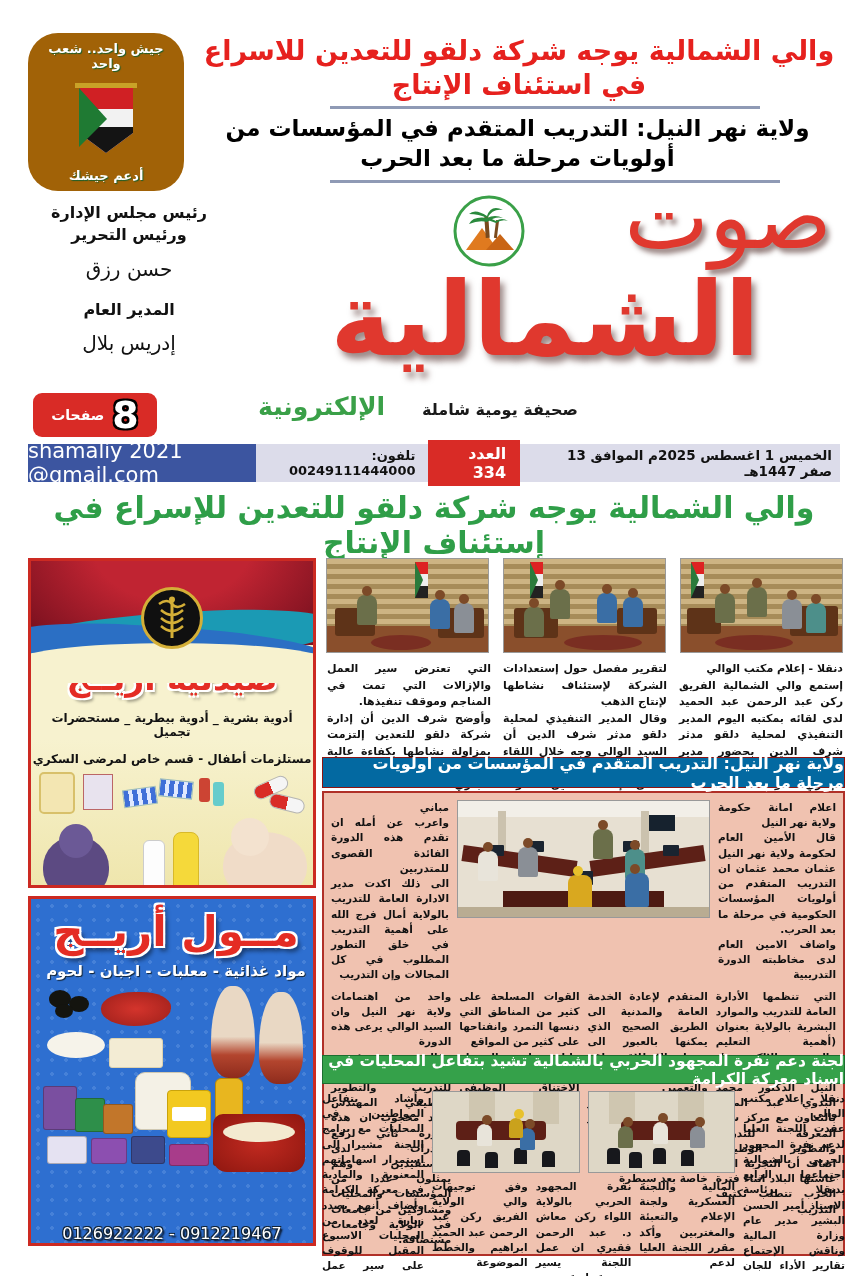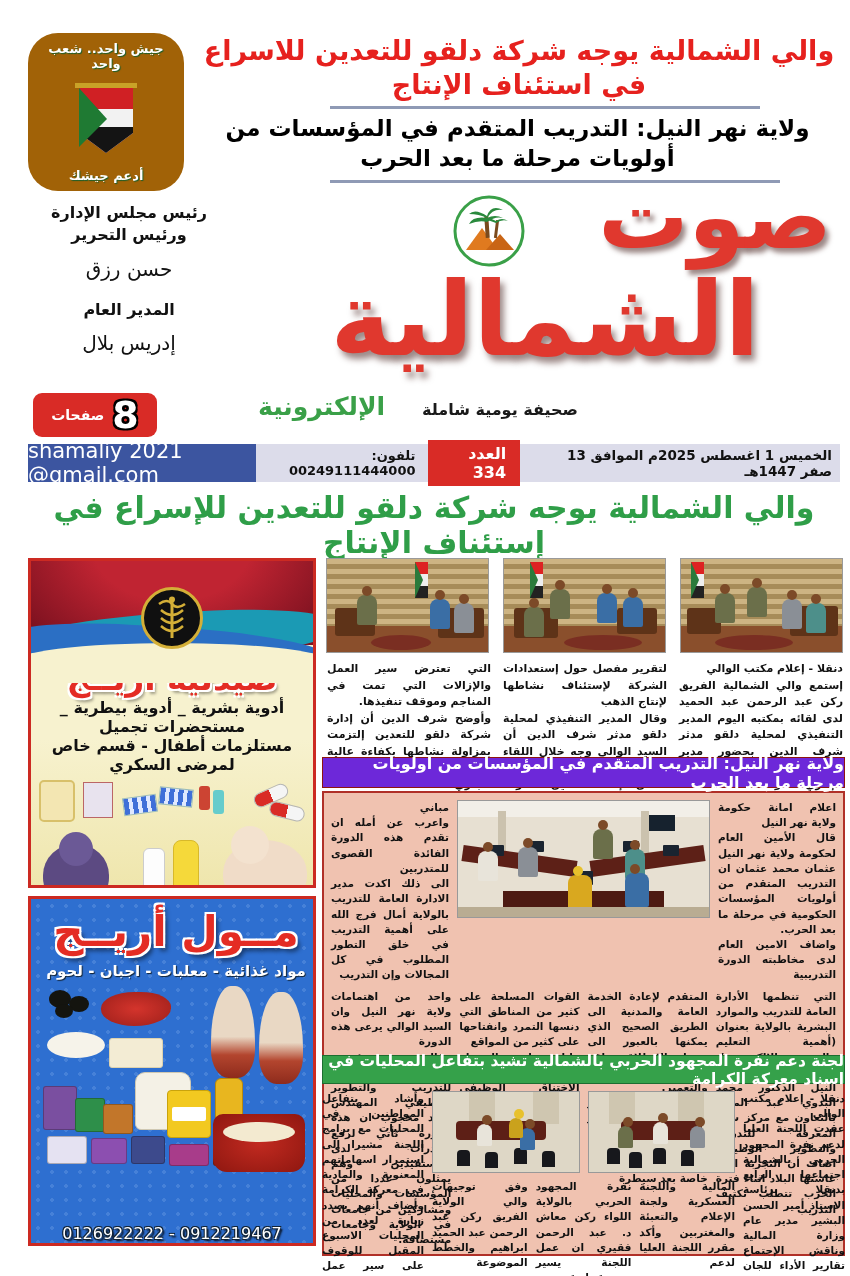--- a/index.html
+++ b/index.html
@@ -25,21 +25,21 @@
   .staff .role{font-weight:900;font-size:16px;white-space:pre-line;line-height:1.4;}
   .staff .name{font-size:20px;margin:10px 0 18px;}
 
   .pages-badge{position:absolute;left:33px;top:393px;width:124px;height:44px;background:#d92b26;border-radius:9px;
                display:flex;align-items:center;justify-content:center;gap:8px;}
   .pnum{color:#fff;font-size:38px;font-weight:900;line-height:1;
         text-shadow:-2px -2px 0 #000,2px -2px 0 #000,-2px 2px 0 #000,2px 2px 0 #000;}
   .plabel{color:#fff;font-size:14px;font-weight:bold;}
 
   .mlogo{position:absolute;left:452px;top:194px;}
-  .mt1{position:absolute;right:18px;top:172px;font-size:90px;font-weight:700;color:#e0382e;line-height:1;
+  .mt1{position:absolute;right:18px;top:172px;font-size:90px;font-weight:400;color:#e0382e;line-height:1;
        text-shadow:4px 5px 5px rgba(60,20,15,.5);}
   .mt2{position:absolute;left:255px;right:15px;top:258px;text-align:center;font-size:103px;font-weight:900;
        color:#e0382e;line-height:1.2;text-shadow:4px 6px 6px rgba(60,20,15,.5);}
   .msub{position:absolute;left:395px;top:400px;width:210px;text-align:center;font-size:16px;font-weight:bold;color:#1a1a1a;}
   .medition{position:absolute;left:258px;top:392px;font-size:25px;font-weight:900;color:#3aa048;}
 
   .datebar{position:absolute;left:28px;top:444px;right:10px;height:38px;background:#dcdcea;
            display:flex;align-items:center;gap:12px;padding:0 8px 0 0;}
   .d-date{font-size:13.5px;font-weight:bold;}
   .d-issue{background:#d92b26;color:#fff;font-weight:900;font-size:16px;padding:4px 14px;}
@@ -98,21 +98,21 @@
             background:linear-gradient(180deg,#f7f2cf 0 55%,#efe6ad 100%);overflow:hidden;}
   .ph-curtain{position:relative;height:84px;background:radial-gradient(ellipse at 50% -20%,#c02432 0 40%,#7e1220 90%);}
   .ph-wave1{position:absolute;left:-20px;right:-20px;top:52px;height:46px;background:#1b9ab4;border-radius:50% 50% 40% 60%;transform:rotate(-4deg);}
   .ph-wave2{position:absolute;left:-20px;right:-20px;top:66px;height:44px;background:#2b6fc4;border-radius:40% 60% 50% 50%;transform:rotate(3deg);}
   .ph-wave3{position:absolute;left:-20px;right:-20px;top:82px;height:40px;background:#f7f2cf;border-radius:50% 50% 0 0;}
   .cad{position:absolute;left:50%;top:26px;transform:translateX(-50%);width:62px;height:62px;border-radius:50%;
        background:#101010;border:3px solid #d4af37;z-index:3;display:flex;align-items:center;justify-content:center;}
   .cad svg{display:block;}
   .ph-title{margin-top:14px;text-align:center;font-size:33px;font-weight:900;color:#e42c24;
             text-shadow:-2px -2px 0 #fff,2px -2px 0 #fff,-2px 2px 0 #fff,2px 2px 0 #fff,3px 4px 3px rgba(0,0,0,.35);}
-  .ph-line{text-align:center;font-size:16px;font-weight:900;color:#111;margin-top:0;}
+  .ph-line{text-align:center;font-size:12px;font-weight:900;color:#111;margin-top:13px;}
   .ph-products{position:relative;height:52px;margin-top:4px;}
   .cap{width:36px;height:15px;border-radius:8px;background:linear-gradient(90deg,#d92b26 50%,#f5f5f5 50%);border:1px solid #b5b5b5;}
   .blister{width:34px;height:18px;background:repeating-linear-gradient(90deg,#3f6fd8 0 5px,#dfe8ff 5px 9px);border:1px solid #9bb;}
   .tin{left:8px;top:2px;width:36px;height:42px;background:#f3e6b2;border:2px solid #d8c06a;border-radius:5px;}
   .medbox{left:52px;top:4px;width:30px;height:36px;background:#e8e3ee;border:1px solid #b66;}
   .vial{width:11px;height:24px;border-radius:3px;}
   .ph-babies{position:relative;height:84px;}
   .baby{border-radius:50% 50% 45% 45%;}
   .baby1{left:12px;top:14px;width:66px;height:62px;background:#5c4a82;}
   .baby1::before{content:"";position:absolute;left:16px;top:-12px;width:34px;height:34px;border-radius:50%;background:#6b5996;}
@@ -141,21 +141,21 @@
   .nido::after{content:"";position:absolute;left:4px;top:16px;right:4px;height:14px;background:#fff;border-radius:2px;}
   .oilb{left:176px;top:92px;width:28px;height:54px;background:#e8b61f;border:1px solid #b8890c;border-radius:6px 6px 3px 3px;}
   .box{border-radius:3px;border:1px solid rgba(0,0,0,.25);}
   .tub{right:8px;bottom:26px;width:92px;height:58px;background:radial-gradient(#c22a20,#8e1710);border-radius:10px 10px 14px 14px;}
   .tub::after{content:"";position:absolute;left:10px;top:8px;right:10px;height:20px;background:#f3ead0;border-radius:50%;}
   .mall-phone{position:absolute;left:0;right:0;bottom:8px;text-align:center;color:#fff;font-weight:400;font-size:16px;direction:ltr;
               text-shadow:-1px -1px 0 #123,1px -1px 0 #123,-1px 1px 0 #123,2px 2px 2px #000;}
 
   
   .a2{position:absolute;left:322px;top:757px;width:523px;}
-  .a2-banner{height:31px;background:#6d28d9;color:#fff;font-weight:900;font-size:16px;
+  .a2-banner{height:31px;background:#0369a1;color:#fff;font-weight:900;font-size:16px;
              display:flex;align-items:center;justify-content:center;border:1px solid #8e1410;}
   .a2-box{margin-top:3px;border:2px solid #b03028;background:#f0c2b0;padding:7px;}
   .a2-top{display:flex;gap:8px;}
   .a2-top .side{width:118px;}
   .a2-cols{display:flex;gap:8px;margin-top:6px;}
   .a2-cols>div{flex:1;}
 
   
   .a3{position:absolute;left:322px;top:1055px;width:523px;}
   .a3-banner{height:29px;background:#35a14a;color:#fff;font-weight:900;font-size:15.5px;

